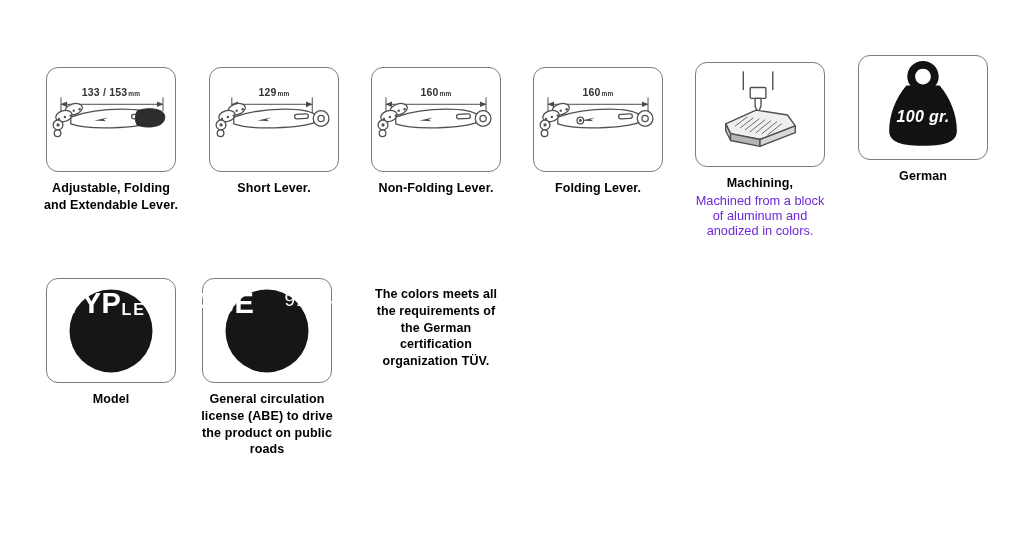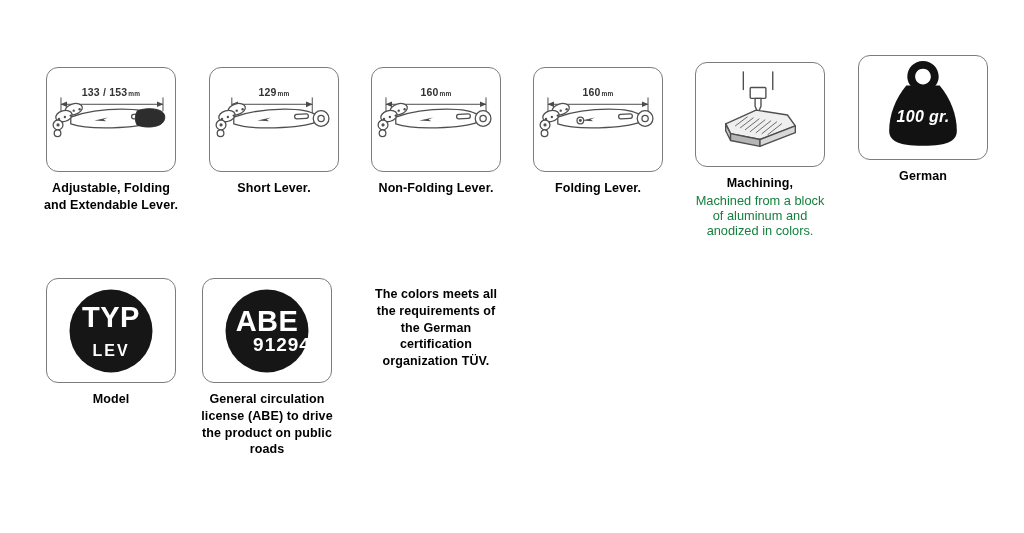--- a/index.html
+++ b/index.html
@@ -17,29 +17,29 @@
     position:absolute;top:19px;left:0;width:100%;text-align:center;
     font-size:10.5px;font-weight:700;color:#333;letter-spacing:.2px;line-height:1;
   }
   .dim-label .unit{font-size:6.5px;font-weight:700;margin-left:1px;}
   .caption{
     margin-top:8px;width:100%;text-align:center;white-space:pre-line;
     font-size:12.5px;font-weight:700;color:#000000;line-height:1.34;letter-spacing:.1px;
   }
   .caption-desc{
     margin-top:1px;width:100%;text-align:center;white-space:pre-line;
-    font-size:12.8px;font-weight:400;color:#15803d;line-height:1.2;
+    font-size:12.8px;font-weight:400;color:#6d28d9;line-height:1.2;
   }
   .badge{
     position:absolute;left:50%;top:50%;transform:translate(-50%,-50%);
     width:83px;height:83px;border-radius:50%;background:#161616;color:#fff;
-    display:flex;flex-direction:column;align-items:center;justify-content:center;line-height:.95;
+    display:flex;flex-direction:row;align-items:flex-start;justify-content:center;line-height:.95;
   }
   .badge .b-lg{font-size:29px;font-weight:800;letter-spacing:.5px;}
-  .badge .b-md{font-size:19px;font-weight:700;letter-spacing:1px;margin-top:1px;margin-left:30px;}
+  .badge .b-md{font-size:19px;font-weight:400;letter-spacing:1px;margin-top:1px;margin-left:30px;}
   .badge .b-sm{font-size:16px;font-weight:800;letter-spacing:2px;margin-top:12px;}
   .badge.single .b-lg{font-size:28px;}
   .weight-label{
     position:absolute;top:52px;left:0;width:100%;text-align:center;
     color:#fff;font-style:italic;font-weight:800;font-size:16px;letter-spacing:.3px;
   }
   .defs-svg{position:absolute;width:0;height:0;overflow:hidden;}
   .dimline{stroke:#4a4a4a;stroke-width:1;}
 </style>
 </head>

